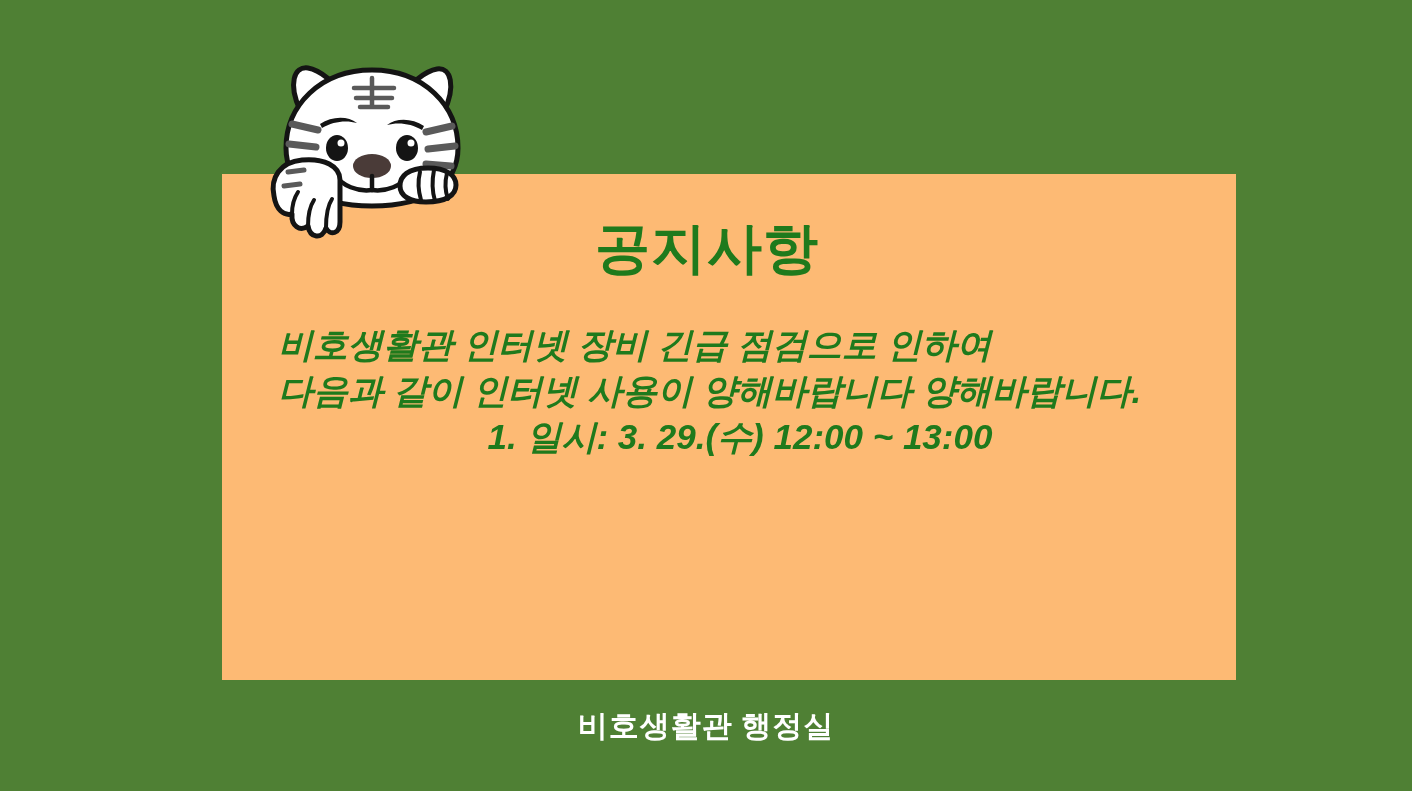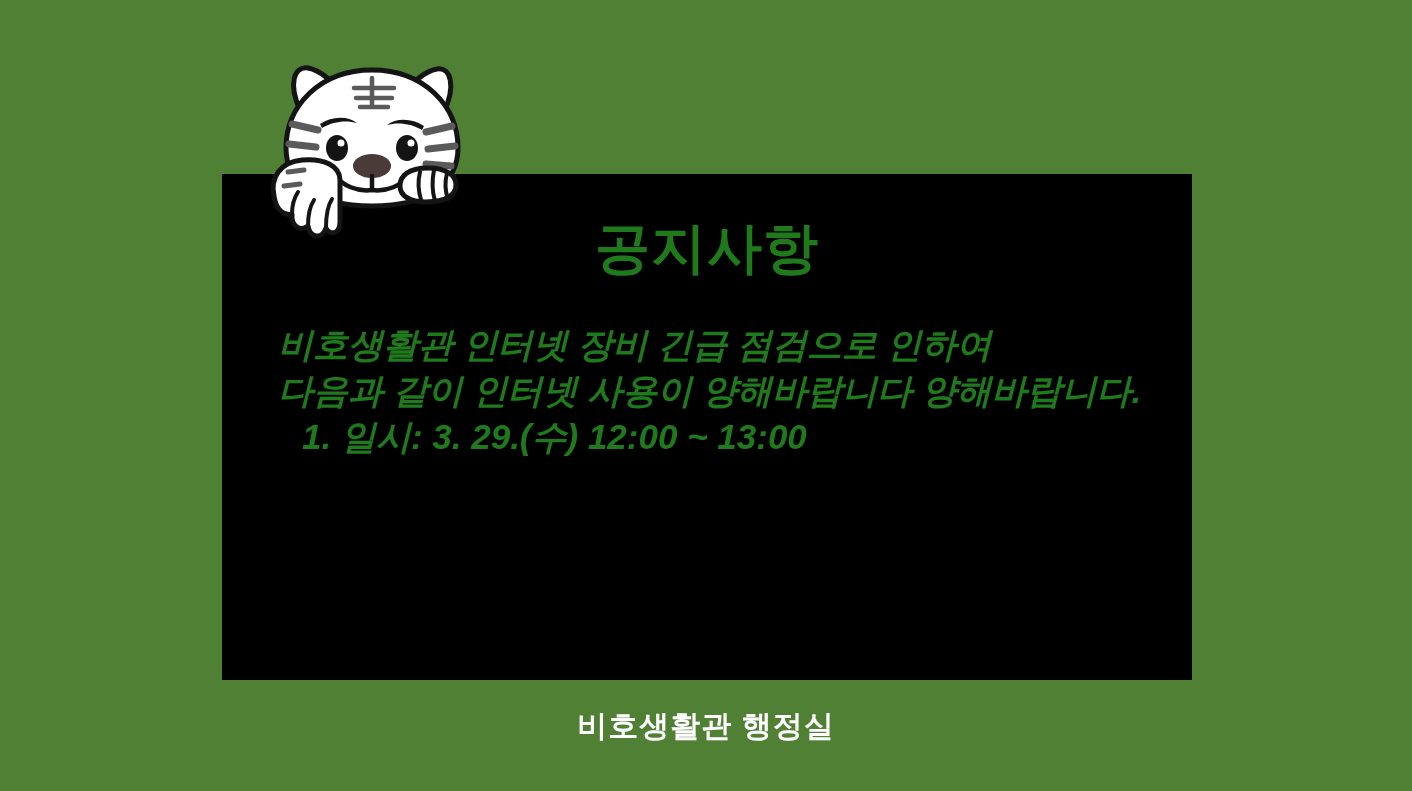--- a/index.html
+++ b/index.html
@@ -16,21 +16,22 @@
     font-family: "Liberation Sans", "DejaVu Sans", sans-serif;
   }
 
   
   #card {
     position: absolute;
     left: 222px;
     top: 174px;
     width: 970px;
     height: 506px;
-    background: #000000;
+    background: #fdba74;
+    padding-left: 44px;
   }
 
   
   #title {
     position: absolute;
     left: 0;
     top: 44px;
     width: 970px;
     text-align: center;
     font-size: 55px;
@@ -51,34 +52,36 @@
   }
   .body-line {
     color: #1f7a1c;
     font-size: 35px;
     font-weight: bold;
     line-height: 46px;
     white-space: nowrap;
   }
   .body-line.indented {
     padding-left: 24px;
+    text-align: center;
   }
 
   
   #footer {
     position: absolute;
     left: 0;
     top: 706px;
     width: 1412px;
     text-align: center;
     color: #ffffff;
     font-size: 30px;
     font-weight: bold;
     letter-spacing: 1px;
     white-space: nowrap;
+    font-family: Liberation Serif, serif;
   }
 
   
   #mascot {
     position: absolute;
     left: 258px;
     top: 50px;
     width: 230px;
     height: 190px;
   }

